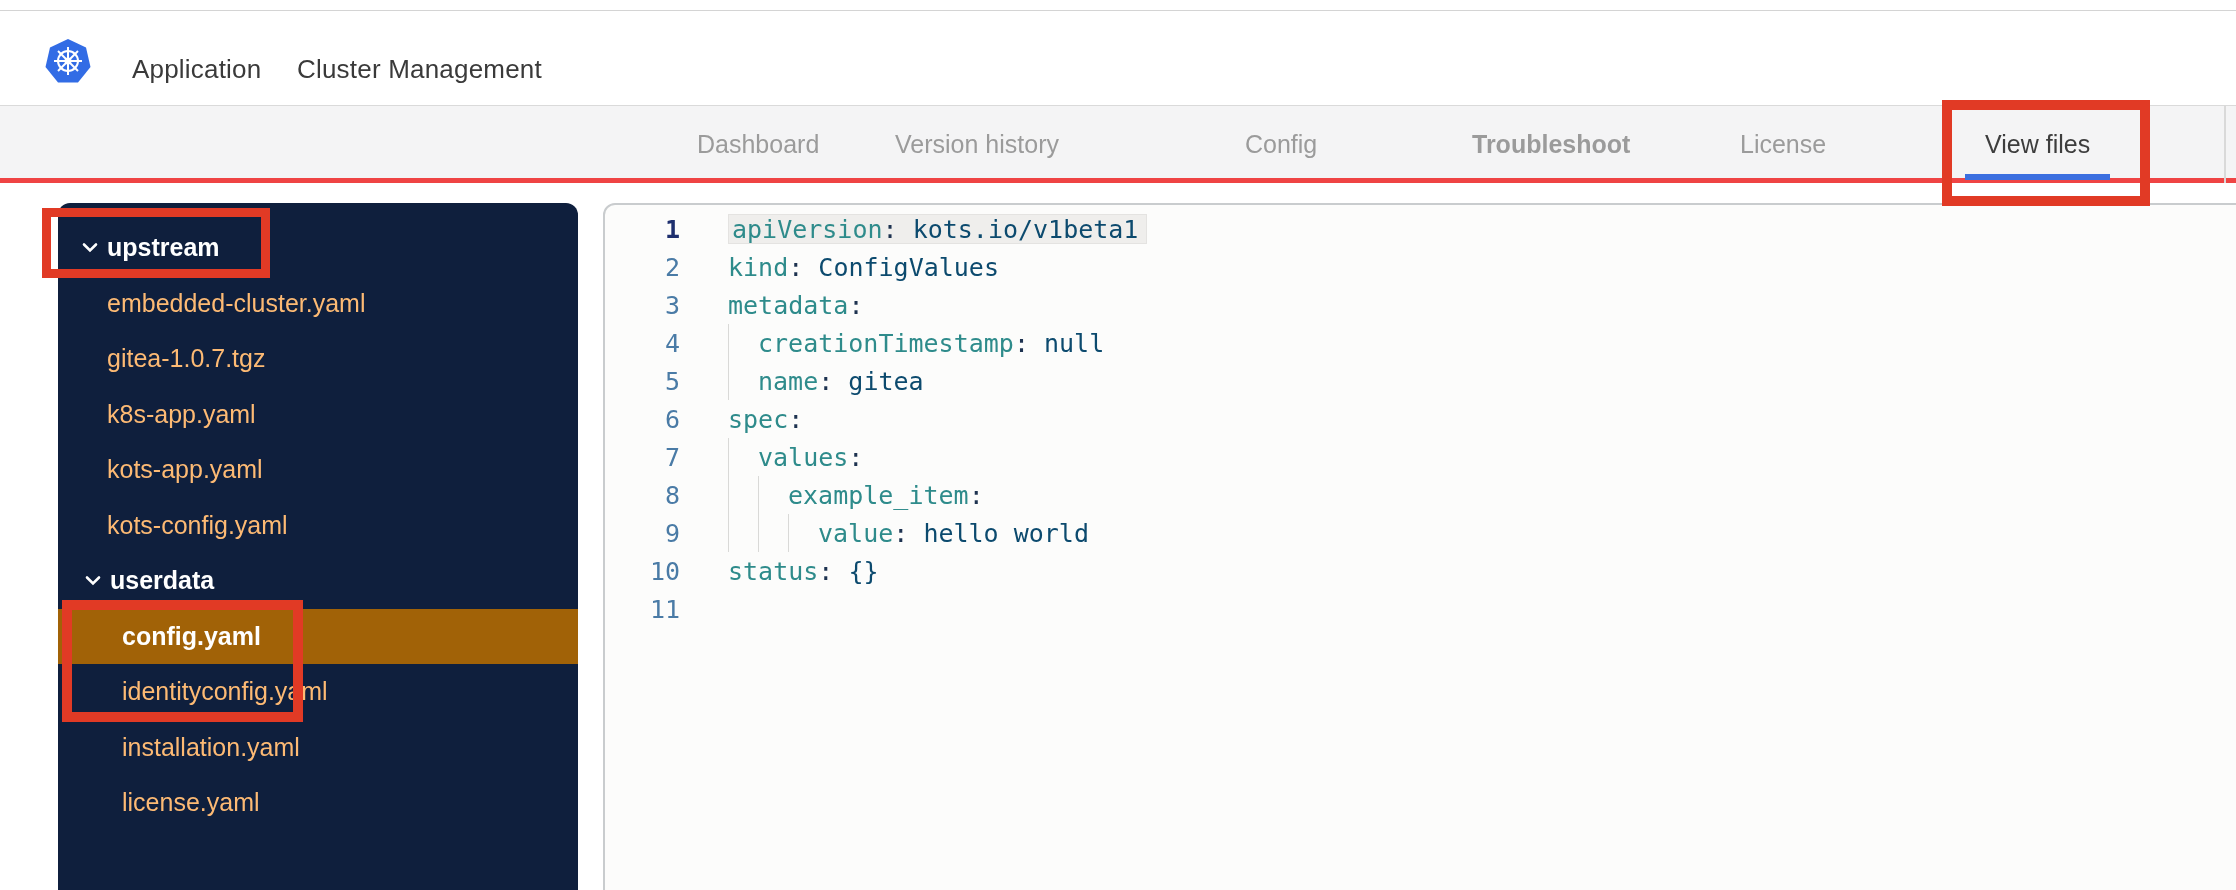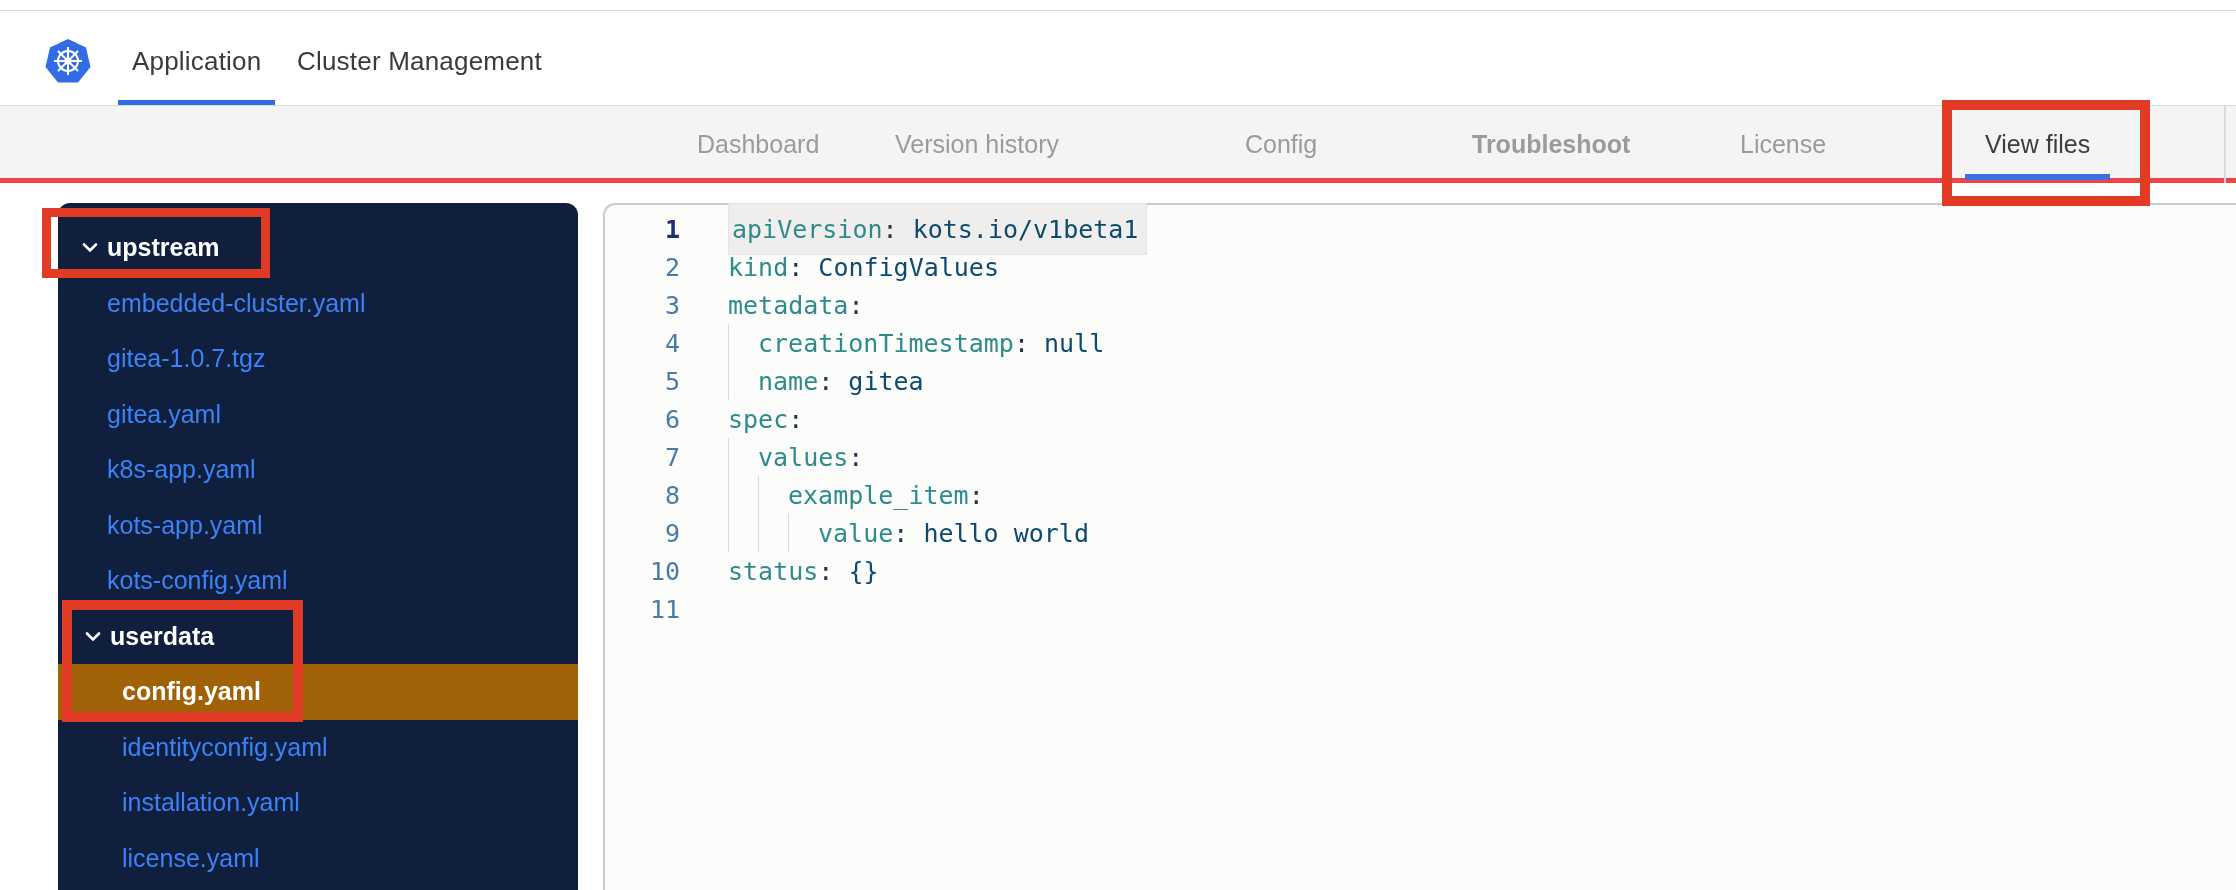--- a/index.html
+++ b/index.html
@@ -7,21 +7,21 @@
   .page {
     position:relative; width:2236px; height:890px; overflow:hidden;
     font-family:"Liberation Sans", sans-serif; background:#fff;
   }
   
   .top-hairline { position:absolute; left:0; top:10px; width:2236px; height:1px; background:#d4d4d4; }
 
   
   .header { position:absolute; left:0; top:11px; width:2236px; height:94px; background:#fff; }
   .logo { position:absolute; left:45px; top:28px; width:46px; height:48px; }
-  .htabs { position:absolute; left:0; top:0; width:100%; height:94px; }
+  .htabs { position:absolute; left:0; top:8px; width:100%; height:94px; }
   .htab {
     position:absolute; top:0; height:94px; line-height:100px;
     font-size:26px; color:#3a3a3a; letter-spacing:0.2px; cursor:pointer;
   }
   .htab:nth-child(1) { left:132px; }
   .htab:nth-child(2) { left:297px; }
   .htab.active::after {
     content:""; position:absolute; left:-14px; right:-14px; bottom:0; height:5px; background:#326ce5;
   }
 
@@ -46,21 +46,21 @@
   }
   .nav-right-line { position:absolute; left:2224px; top:105px; width:2px; height:78px; background:#d9d9d9; }
 
   
   .tree {
     position:absolute; left:58px; top:203px; width:520px; height:700px;
     background:#0f1f3d; border-radius:12px; padding-top:17px; overflow:hidden;
   }
   .trow {
     display:flex; align-items:center; height:55.5px; width:100%;
-    font-size:25px; color:#3b82f6; cursor:pointer; white-space:nowrap;
+    font-size:25px; color:#fdba74; cursor:pointer; white-space:nowrap;
   }
   .trow.folder { color:#ffffff; font-weight:700; }
   .trow.selected { background:#a16207; color:#ffffff; font-weight:700; }
   .trow .chev { display:inline-flex; margin-right:9px; }
   .trow.f-lv0 { padding-left:24px; }
   .trow.f-lv1 { padding-left:27px; }
   .trow.lv1 { padding-left:49px; }
   .trow.lv2 { padding-left:64px; }
 
   
@@ -72,21 +72,21 @@
   .cl { display:flex; height:38px; align-items:center; font-size:25px; }
   .ln {
     width:75px; flex:0 0 75px; text-align:right; color:#4a7ba6; font-size:25px;
   }
   .cl.active .ln { color:#1e2f6e; font-weight:bold; }
   .lc { margin-left:48px; display:flex; align-items:center; height:38px; }
   .ig { width:30px; flex:0 0 30px; border-left:1.5px solid #d9d9d7; align-self:stretch; }
   .tok.key { color:#2e8b8b; }
   .tok.punc { color:#1d3250; white-space:pre; }
   .tok.val { color:#0c4a6e; white-space:pre; }
-  .lhl { display:flex; align-items:center; height:52px; background:#efeeec; border:1px solid #e4e3e1; padding:0 8px 0 3px; }
+  .lhl { display:flex; align-items:center; height:30px; background:#efeeec; border:1px solid #e4e3e1; padding:0 8px 0 3px; }
 
   
   .anno { position:absolute; border-style:solid; border-color:#e13a25; pointer-events:none; }
   .anno-upstream  { left:42px;   top:208px; width:228px; height:70px;  border-width:9px; }
   .anno-userdata  { left:62px;   top:600px; width:241px; height:122px; border-width:10px; }
   .anno-viewfiles { left:1942px; top:100px; width:208px; height:106px; border-width:10px; }
 </style>
 </head>
 <body>
 
@@ -132,23 +132,20 @@
         </span>
         <span>upstream</span>
       </div>
       <div class="trow lv1">
         <span>embedded-cluster.yaml</span>
       </div>
       <div class="trow lv1">
         <span>gitea-1.0.7.tgz</span>
       </div>
       <div class="trow lv1">
-        <span>gitea.yaml</span>
-      </div>
-      <div class="trow lv1">
         <span>k8s-app.yaml</span>
       </div>
       <div class="trow lv1">
         <span>kots-app.yaml</span>
       </div>
       <div class="trow lv1">
         <span>kots-config.yaml</span>
       </div>
       <div class="trow folder f-lv1">
         <span class="chev">

